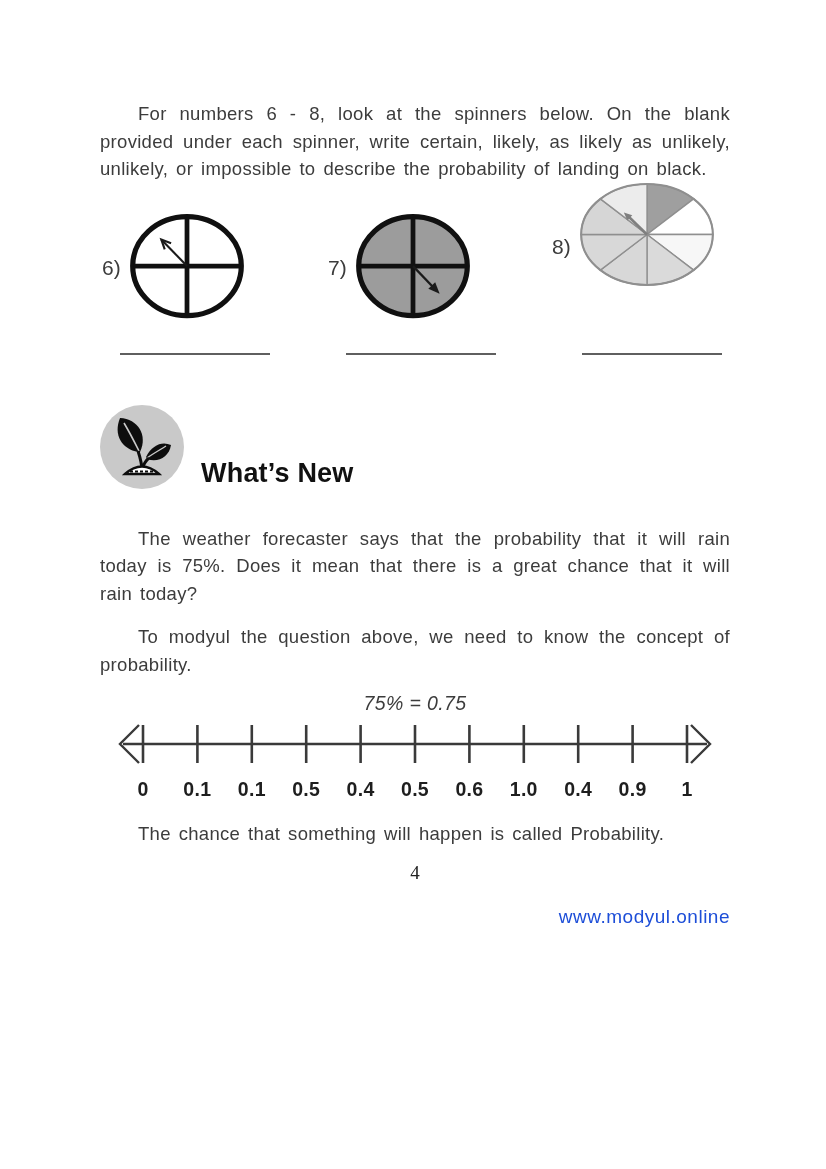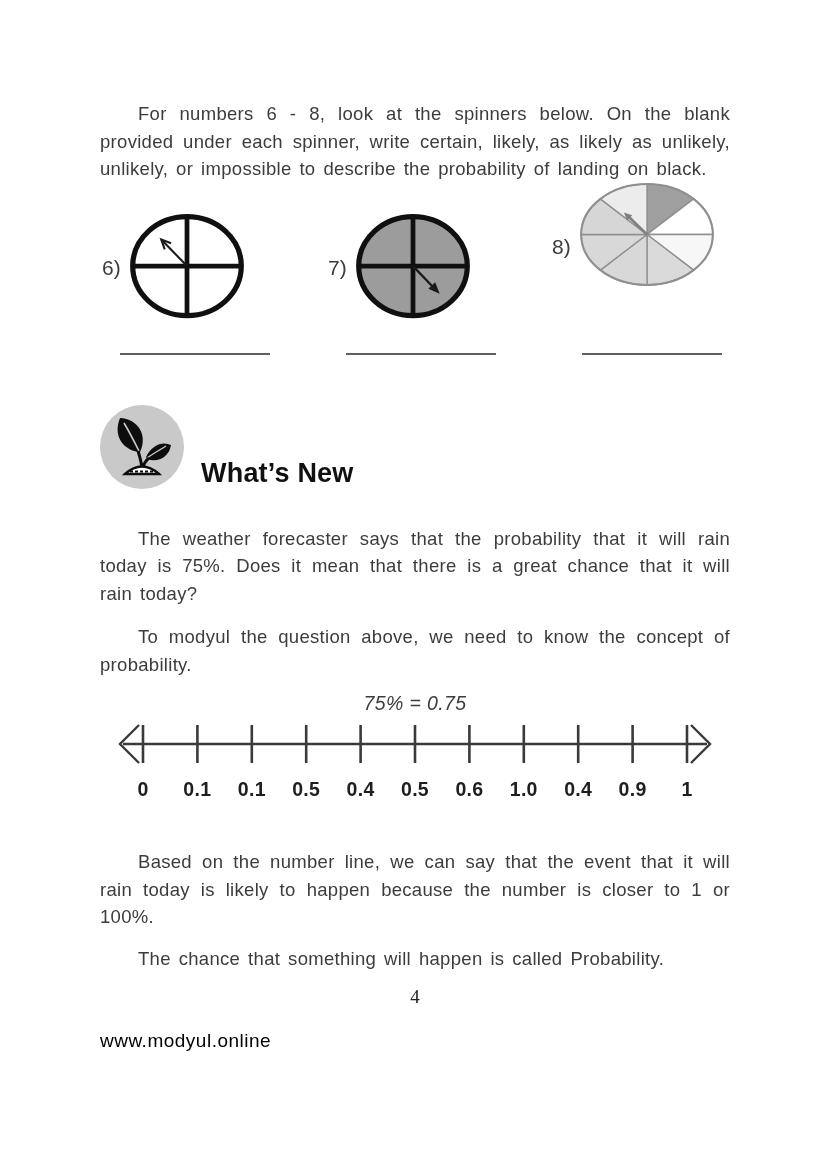--- a/index.html
+++ b/index.html
@@ -106,24 +106,24 @@
   
   .page-number {
     margin-top: 14px;
     text-align: center;
     font-family: "Liberation Serif", serif;
     font-size: 19px;
     color: #222222;
   }
   .site-footer {
     margin-top: 22px;
-    text-align: left;
+    text-align: right;
     font-size: 19px;
     letter-spacing: 0.5px;
-    color: #000000;
+    color: #1d4ed8;
   }
 </style>
 </head>
 <body>
 
 <div class="page">
   <div class="content">
 
     <p class="body-par">For numbers 6 - 8, look at the spinners below. On the blank provided under each spinner, write certain, likely, as likely as unlikely, unlikely, or impossible to describe the probability of landing on black.</p>
 
@@ -235,19 +235,18 @@
         <span class="nl-tick-label" style="left:40.93%">0.4</span>
         <span class="nl-tick-label" style="left:50%">0.5</span>
         <span class="nl-tick-label" style="left:59.07%">0.6</span>
         <span class="nl-tick-label" style="left:68.13%">1.0</span>
         <span class="nl-tick-label" style="left:77.2%">0.4</span>
         <span class="nl-tick-label" style="left:86.27%">0.9</span>
         <span class="nl-tick-label" style="left:95.33%">1</span>
       </div>
     </div>
 
-    <p class="body-par mt-pe">Based on the number line, we can say that the event that it will rain today is likely to happen because the number is closer to 1 or 100%.</p>
     <p class="body-par mt-pf">The chance that something will happen is called Probability.</p>
 
     <div class="page-number">4</div>
     <div class="site-footer">www.modyul.online</div>
   </div>
 </div>
 
 </body></html>

